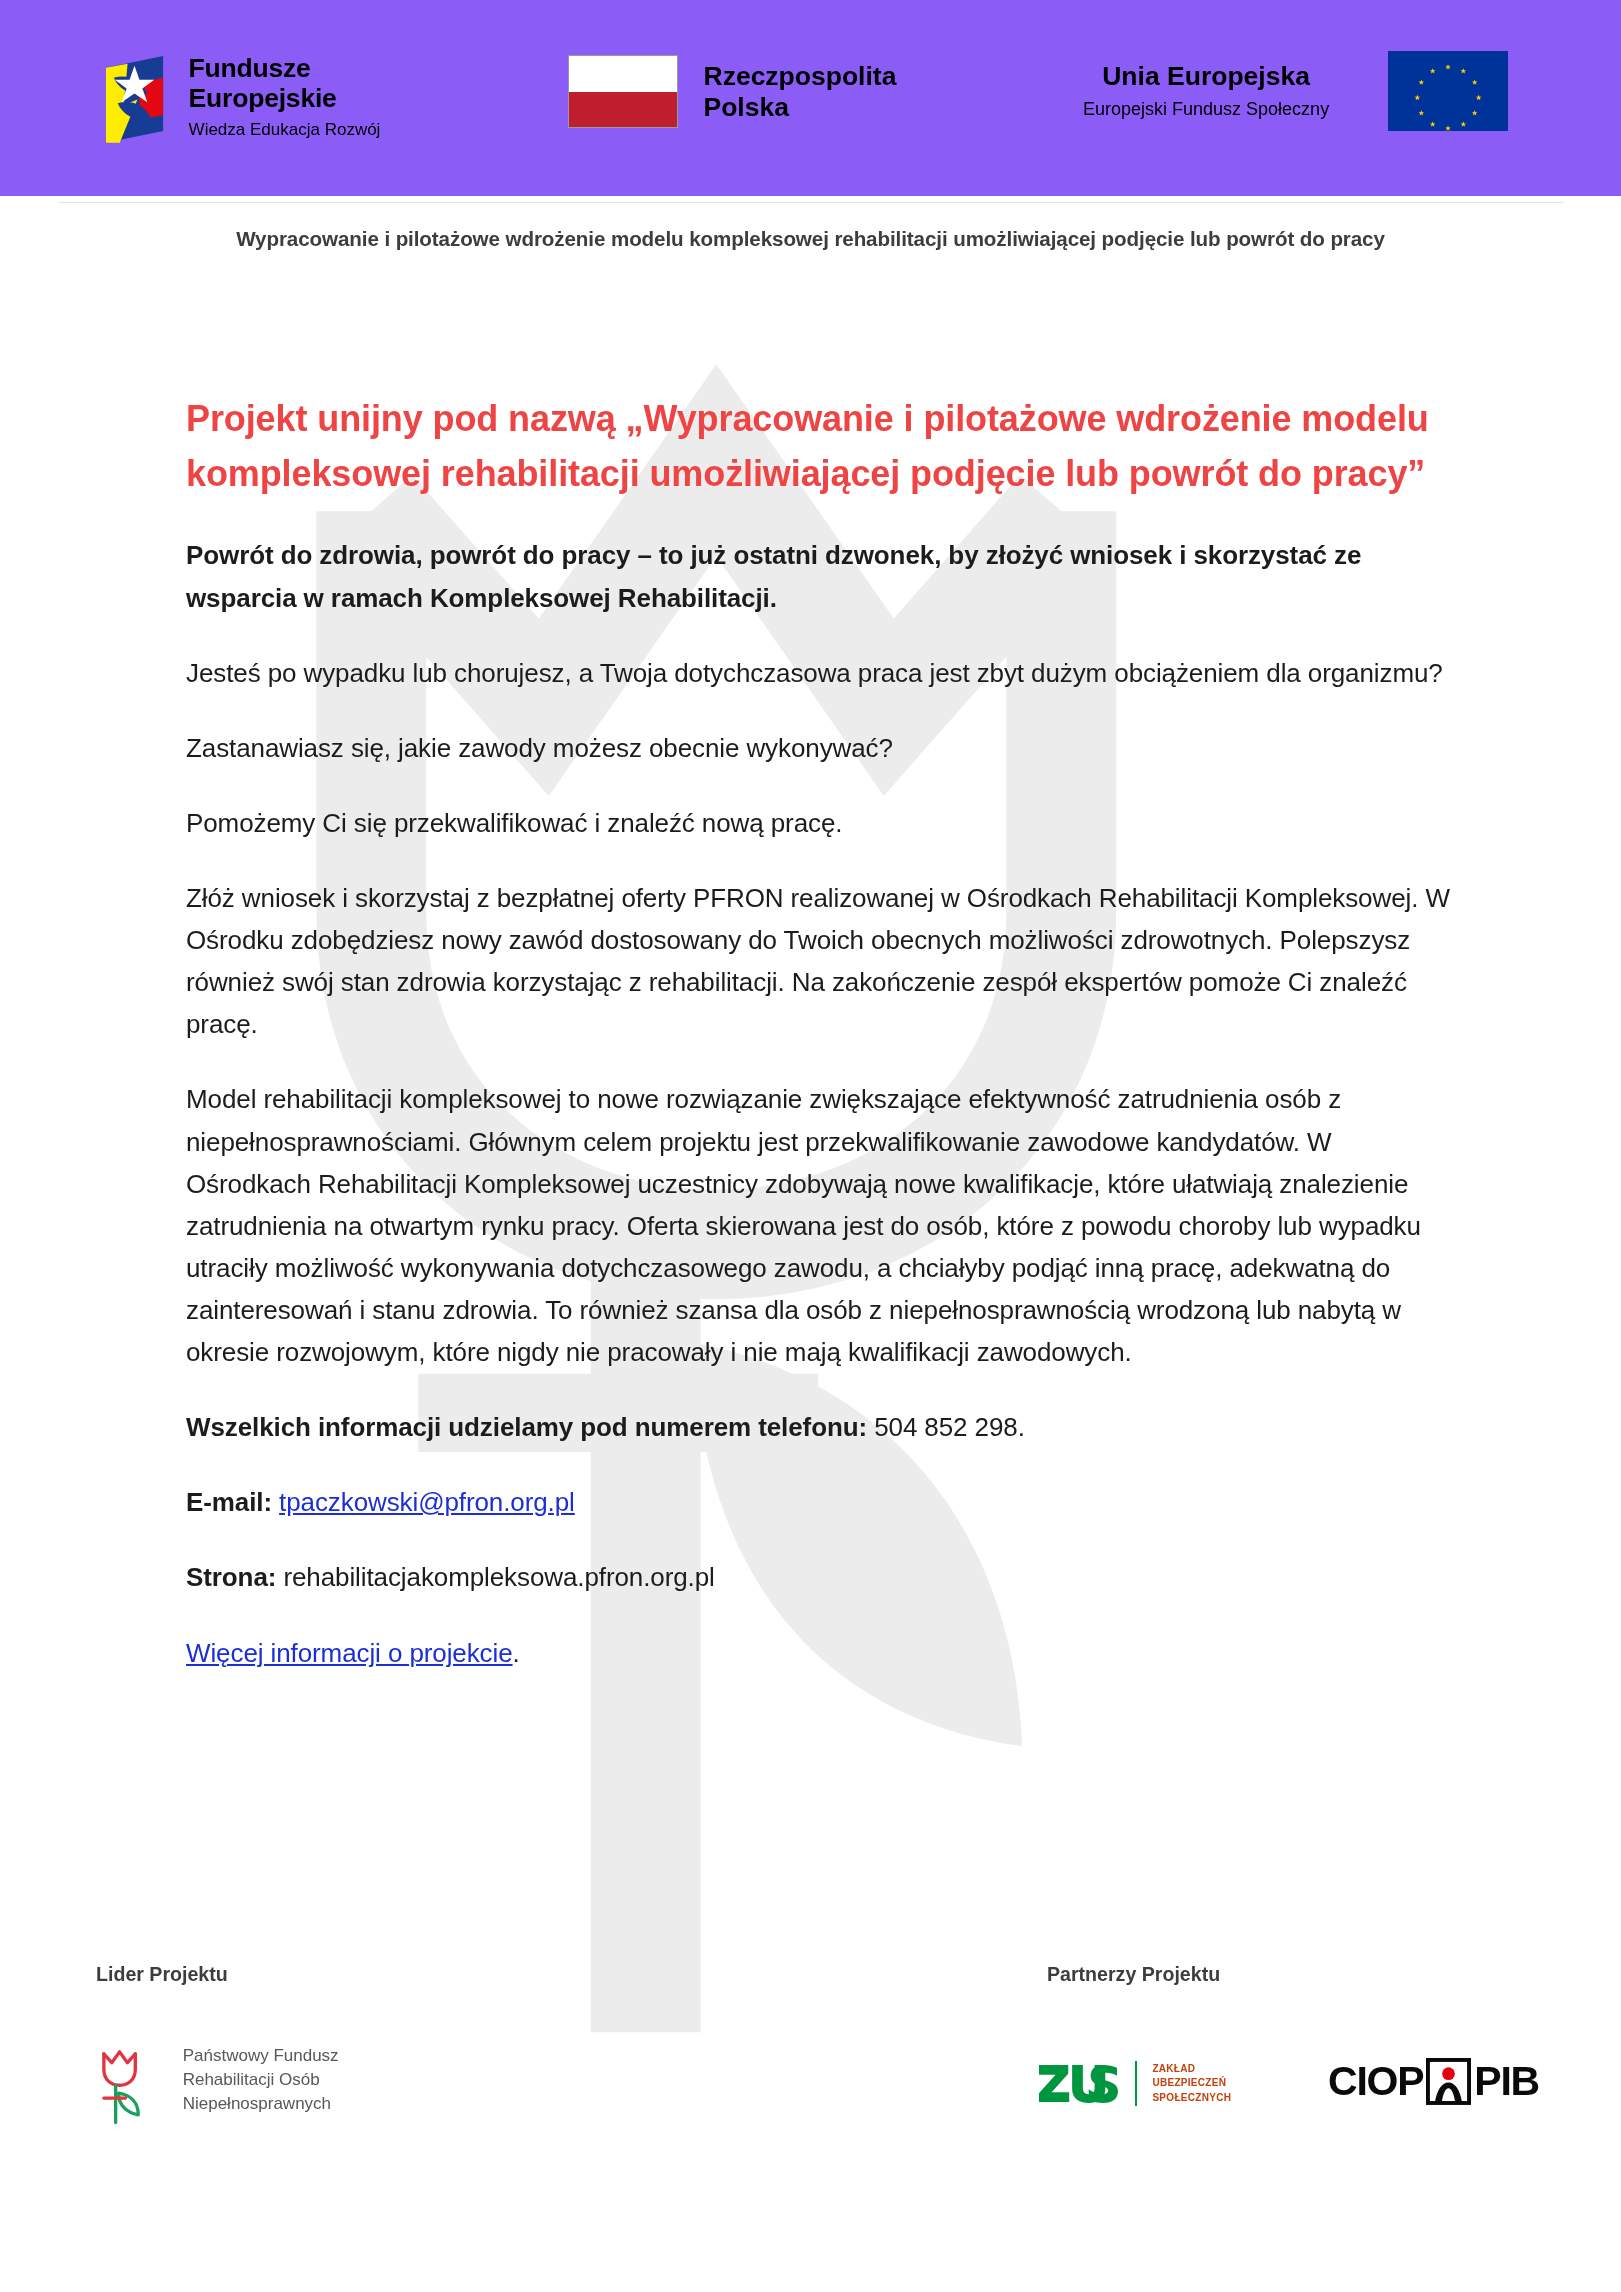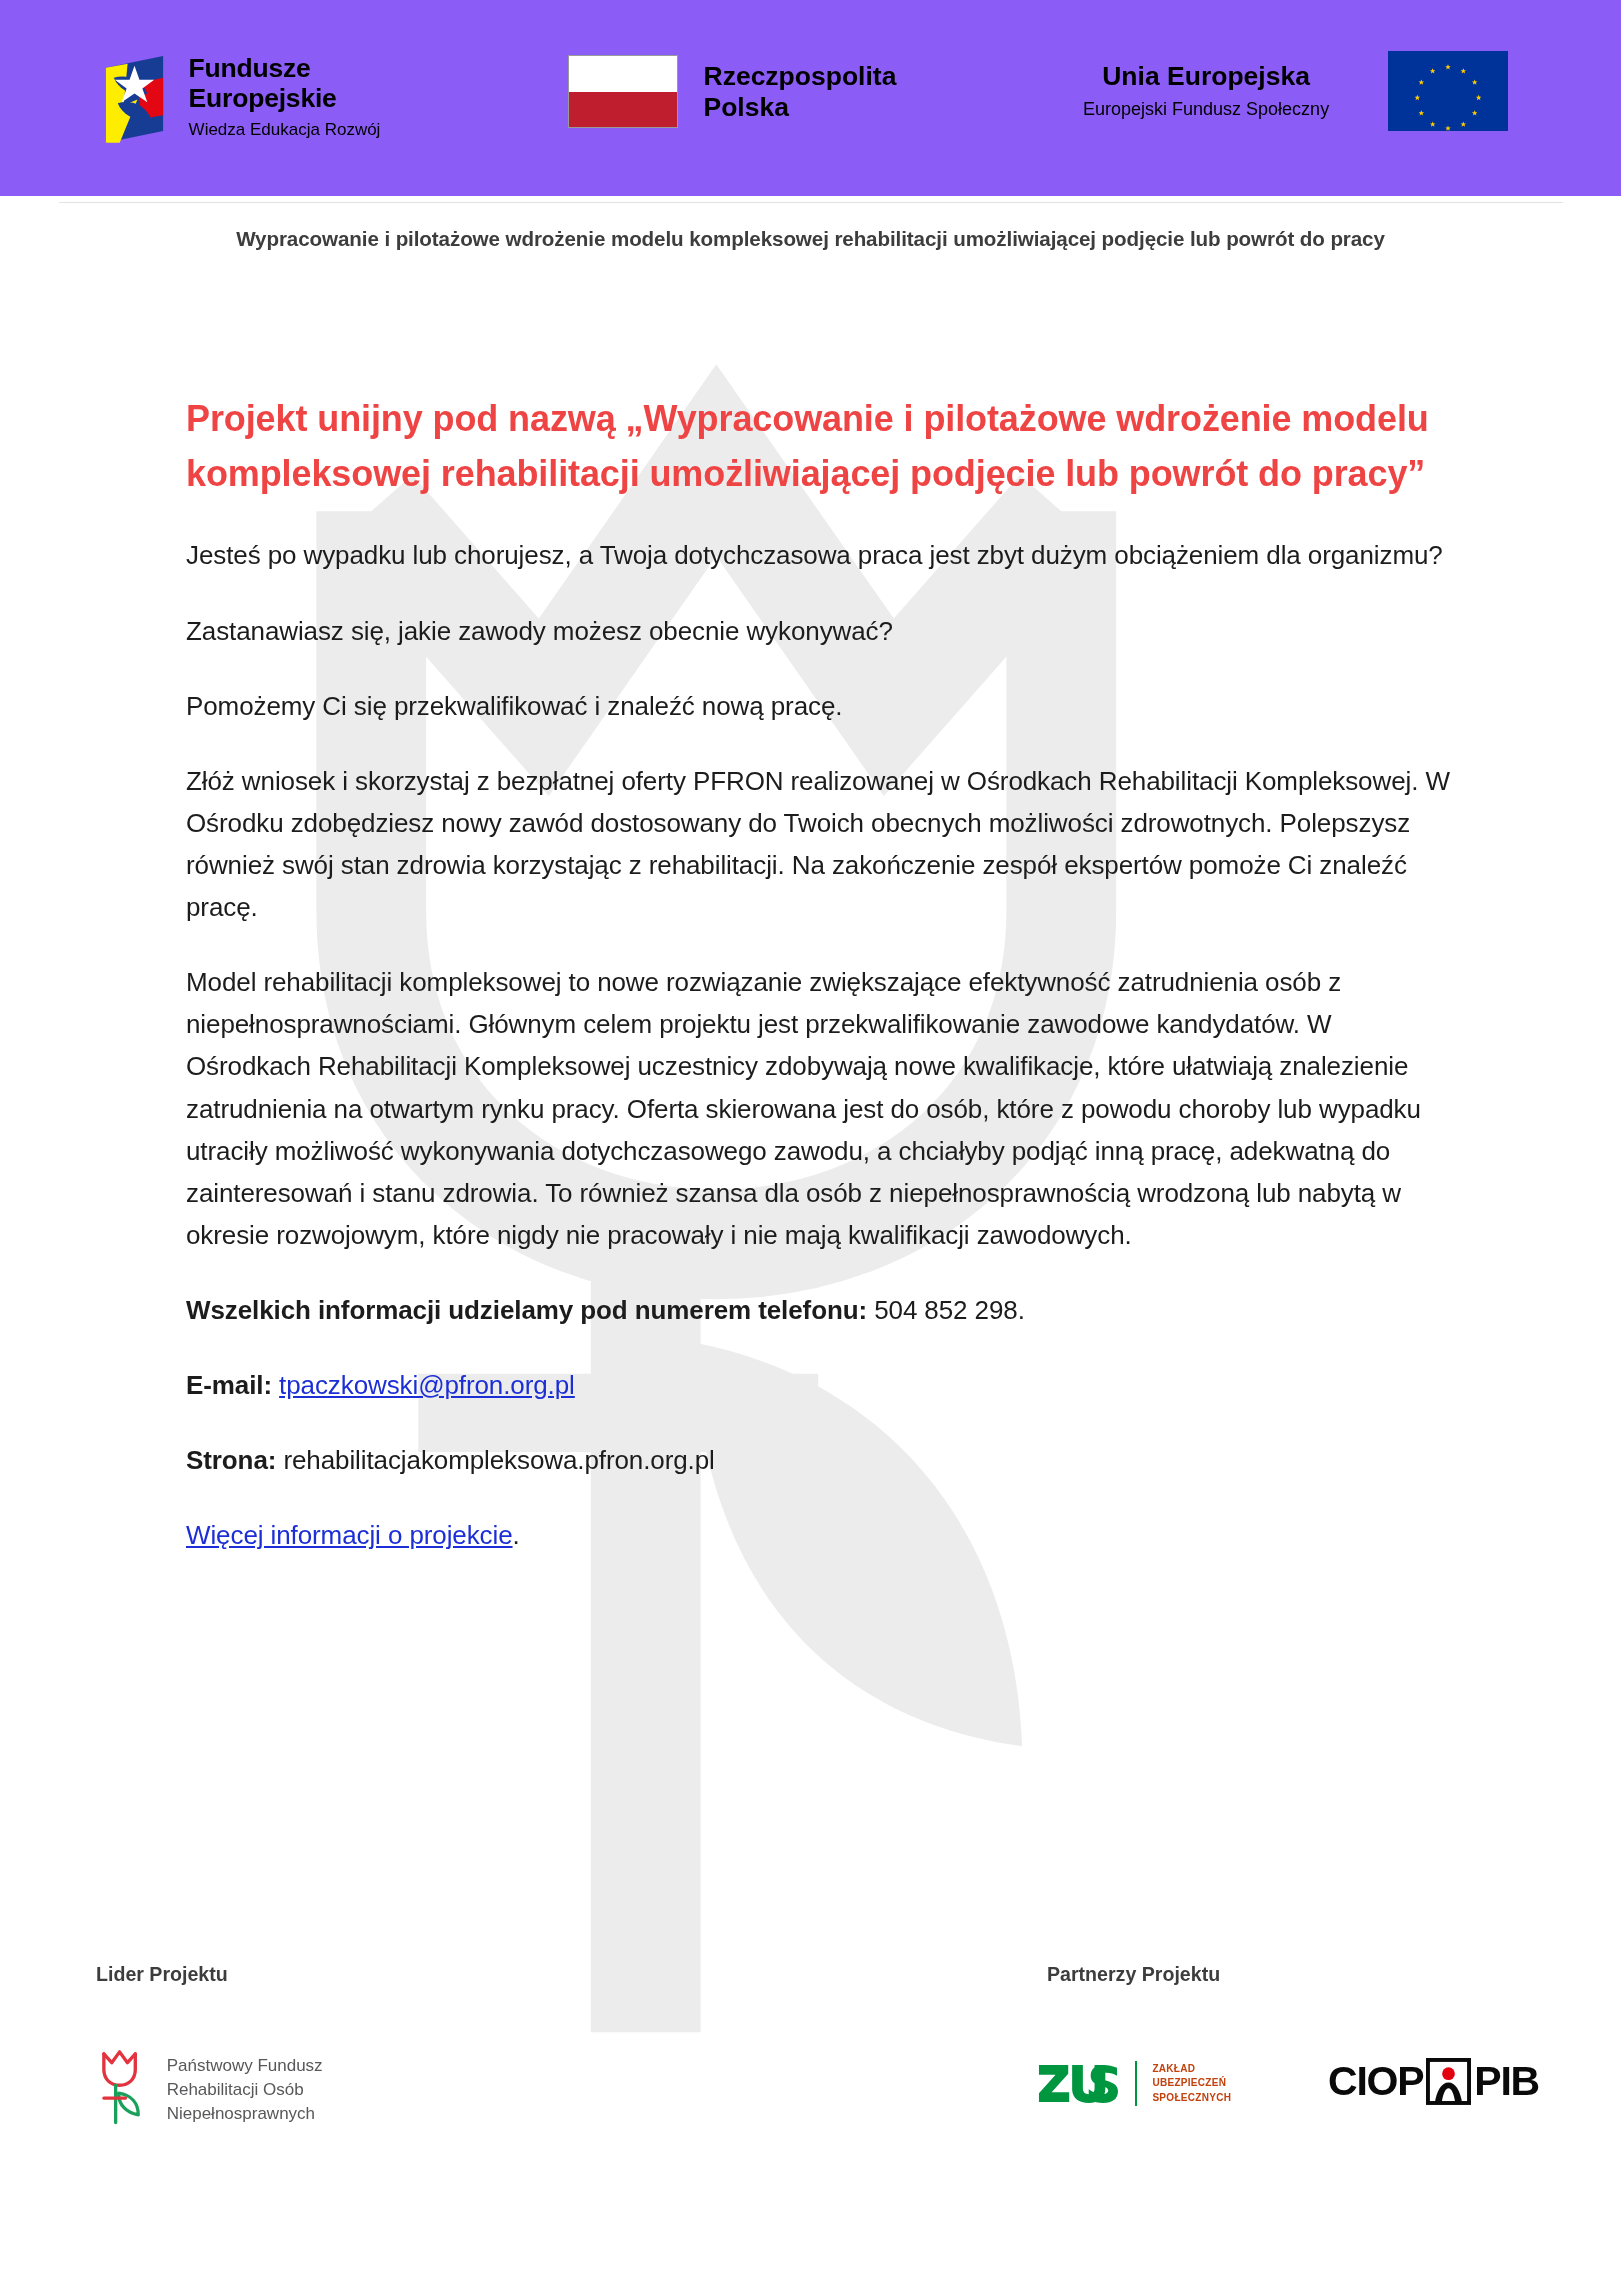--- a/index.html
+++ b/index.html
@@ -185,21 +185,22 @@
     font-weight: bold;
     color: #3d3d3d;
   }
   .foot-label.lider { left: 96px; top: 27.4px; }
   .foot-label.partnerzy { left: 1047px; top: 27.4px; }
 
   .pfron-logo {
     position: absolute;
     left: 96px; top: 108px;
     display: flex;
-    align-items: flex-end;
+    align-items: flex-start;
+    gap: 16px;
   }
   .tulip-mark { width: 57px; height: 82px; flex: 0 0 auto; }
   .pfron-text {
     margin-left: 13.7px;
     font-size: 17px;
     line-height: 1.42;
     color: #58585a;
   }
 
   .zus-logo {
@@ -346,20 +347,21 @@
 <div class="header-rule"></div>
 
 <div class="banner">
   <span class="banner-text">Wypracowanie i pilotażowe wdrożenie modelu kompleksowej rehabilitacji umożliwiającej podjęcie lub powrót do pracy</span>
 </div>
 
 <div class="content">
 
   <h1 class="doc-title">Projekt unijny pod nazwą „Wypracowanie i pilotażowe wdrożenie modelu kompleksowej rehabilitacji umożliwiającej podjęcie lub powrót do pracy”</h1>
 
+  <p class="para bold">Powrót do zdrowia, powrót do pracy – to już ostatni dzwonek, by złożyć wniosek i skorzystać ze wsparcia w ramach Kompleksowej Rehabilitacji.</p>
 
   <p class="para">Jesteś po wypadku lub chorujesz, a Twoja dotychczasowa praca jest zbyt dużym obciążeniem dla organizmu?</p>
 
   <p class="para">Zastanawiasz się, jakie zawody możesz obecnie wykonywać?</p>
 
   <p class="para">Pomożemy Ci się przekwalifikować i znaleźć nową pracę.</p>
 
   <p class="para">Złóż wniosek i skorzystaj z bezpłatnej oferty PFRON realizowanej w Ośrodkach Rehabilitacji Kompleksowej. W Ośrodku zdobędziesz nowy zawód dostosowany do Twoich obecnych możliwości zdrowotnych. Polepszysz również swój stan zdrowia korzystając z rehabilitacji. Na zakończenie zespół ekspertów pomoże Ci znaleźć pracę.</p>
 
   <p class="para">Model rehabilitacji kompleksowej to nowe rozwiązanie zwiększające efektywność zatrudnienia osób z niepełnosprawnościami. Głównym celem projektu jest przekwalifikowanie zawodowe kandydatów. W Ośrodkach Rehabilitacji Kompleksowej uczestnicy zdobywają nowe kwalifikacje, które ułatwiają znalezienie zatrudnienia na otwartym rynku pracy. Oferta skierowana jest do osób, które z powodu choroby lub wypadku utraciły możliwość wykonywania dotychczasowego zawodu, a chciałyby podjąć inną pracę, adekwatną do zainteresowań i stanu zdrowia. To również szansa dla osób z niepełnosprawnością wrodzoną lub nabytą w okresie rozwojowym, które nigdy nie pracowały i nie mają kwalifikacji zawodowych.</p>

